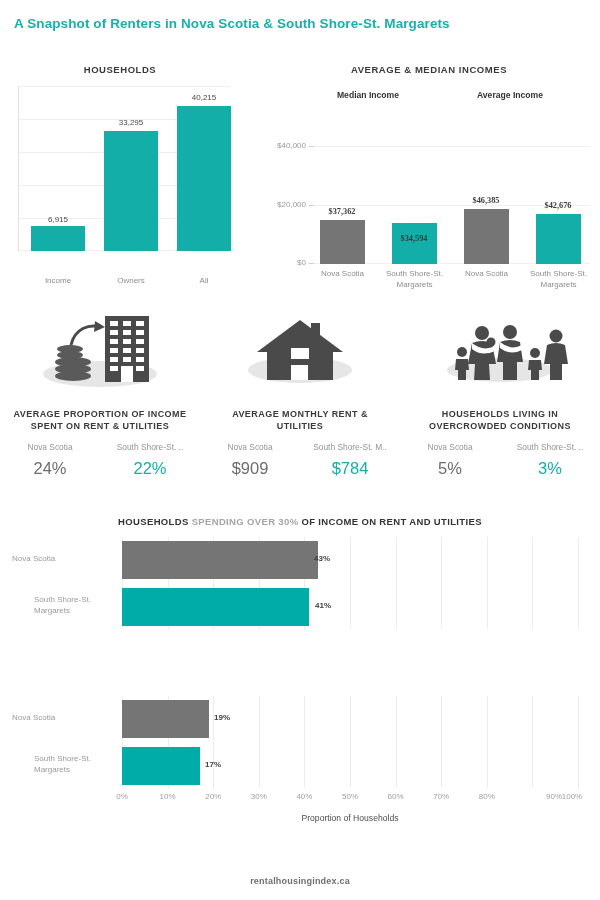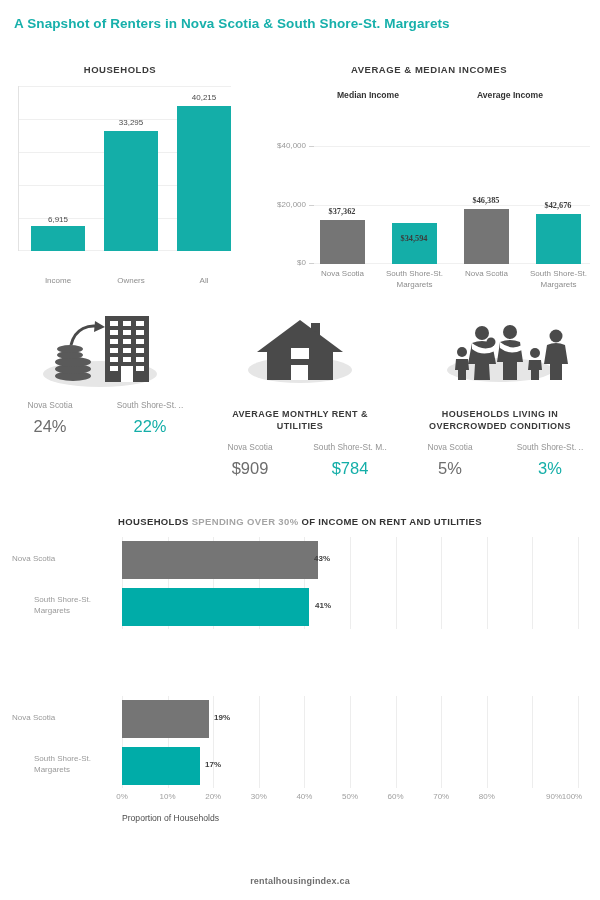--- a/index.html
+++ b/index.html
@@ -182,21 +182,21 @@
   }
   .hbar-cat.twoline { white-space: normal; }
   .hbar-xtick {
     position: absolute;
     font-size: 8px; color: #a0a0a0;
     text-align: center; white-space: nowrap;
     transform: translateX(-50%);
   }
   .hbar-xtitle {
     position: absolute;
-    width: 100%; 
+    width: 100%; text-align: center;
     font-size: 8.6px; color: #4d4d4d;
   }
 
   
   #footer {
     position: absolute;
     left: 0; top: 876px; width: 100%;
     text-align: center;
     font-size: 9px; font-weight: bold;
     color: #6e6e6e;
@@ -300,20 +300,21 @@
         <ellipse cx="48" cy="64" rx="18" ry="5"></ellipse>
         <ellipse cx="48" cy="57" rx="18" ry="5"></ellipse>
         <ellipse cx="48" cy="50" rx="18" ry="5"></ellipse>
         <ellipse cx="45" cy="43" rx="13" ry="4"></ellipse>
         <ellipse cx="45" cy="37" rx="13" ry="4"></ellipse>
       </g>
       <path d="M46 33 C 50 16, 64 12, 76 15" stroke="#4a4a4a" stroke-width="3" fill="none"></path>
       <path d="M70 9 L80 15 L69 20 Z" fill="#4a4a4a"></path>
     </svg>
   </div>
+  <div class="stat-caption">AVERAGE PROPORTION OF INCOME SPENT ON RENT &amp; UTILITIES</div>
   <div class="stat-cols">
     <div class="stat-col">
       <div class="stat-region">Nova Scotia</div>
       <div class="stat-value">24%</div>
     </div>
     <div class="stat-col accent">
       <div class="stat-region">South Shore-St. ..</div>
       <div class="stat-value">22%</div>
     </div>
   </div>

